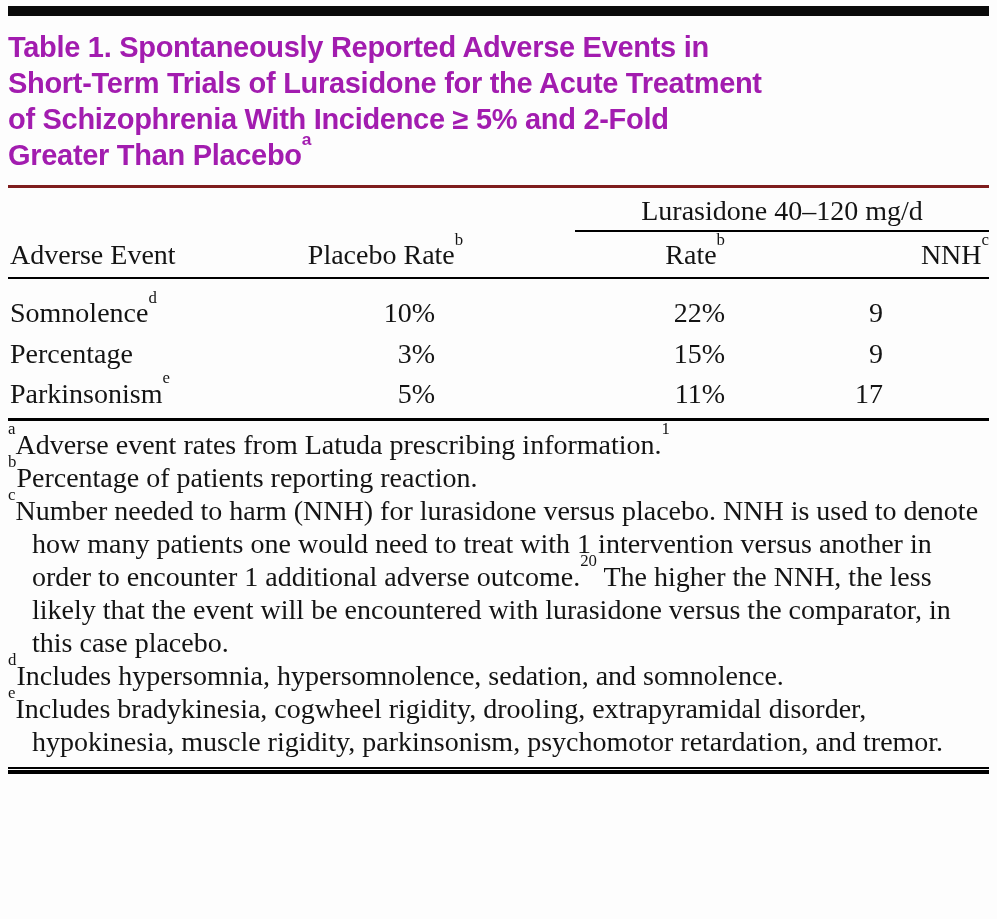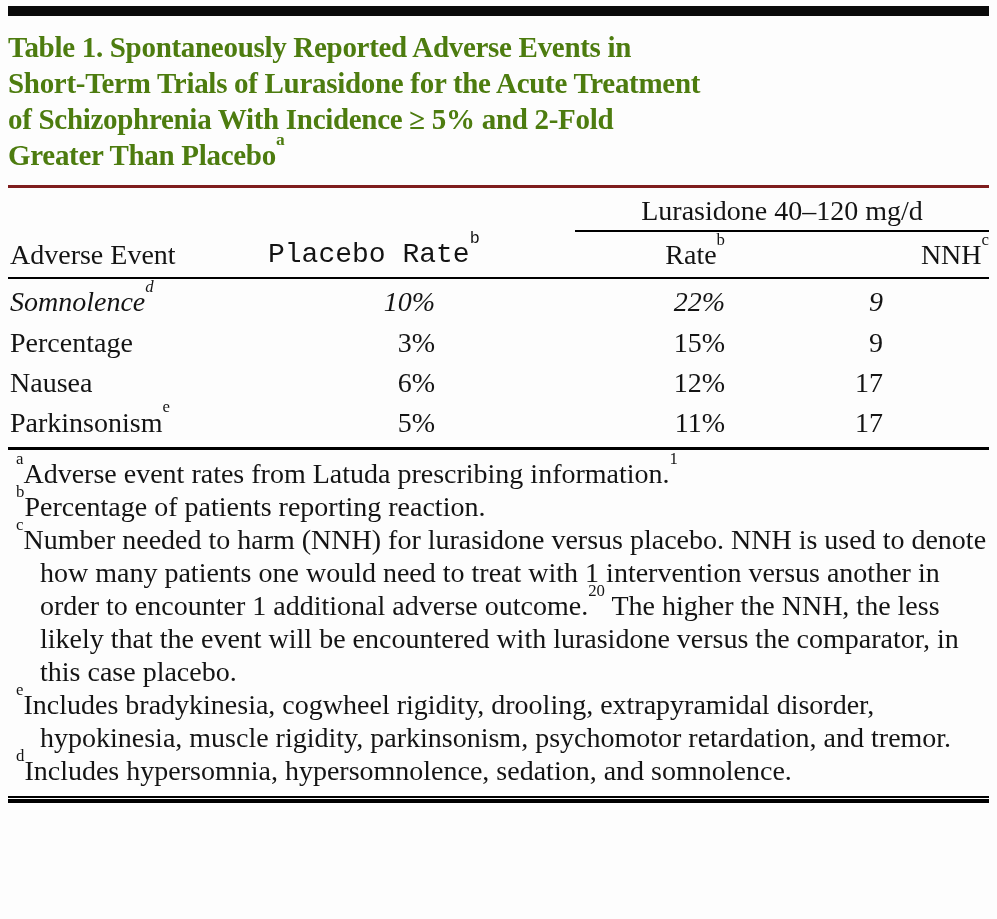--- a/index.html
+++ b/index.html
@@ -15,26 +15,26 @@
     overflow: hidden;
   }
   .top-bar {
     width: 981px;
     height: 10px;
     background: #0a0a0a;
     margin-bottom: 13px;
   }
   .title {
     margin: 0 0 12px 0;
-    font-family: Liberation Serif, serif;
+    font-family: Liberation Sans, sans-serif;
     font-weight: bold;
     font-size: 29px;
     line-height: 36px;
     letter-spacing: -0.3px;
-    color: #4d7c0f;
+    color: #a21caf;
   }
   sup {
     font-size: 60%;
     line-height: 0;
     position: relative;
     top: -0.55em;
   }
   table.ae-table {
     width: 981px;
     border-collapse: collapse;
@@ -50,35 +50,35 @@
     text-align: center;
     padding: 7px 0 3px 0;
   }
   .head-row th {
     font-weight: normal;
     border-bottom: 2px solid #000;
     padding: 7px 0 6px 0;
     vertical-align: bottom;
   }
   th.col-event, td.col-event { text-align: left; padding-left: 2px; }
-  th.col-placebo { text-align: left; font-family: Liberation Mono, monospace; }
+  th.col-placebo { text-align: center; }
   td.col-placebo { text-align: right; padding-right: 68px; }
   th.col-rate, td.col-rate { text-align: right; padding-right: 18px; }
   th.col-nnh { text-align: right; }
   td.col-nnh { text-align: right; padding-right: 106px; }
   tbody td { padding-top: 4px; padding-bottom: 4px; }
-  tbody tr:first-child td { padding-top: 7px; font-style: italic; }
+  tbody tr:first-child td { padding-top: 18px; }
   tbody tr:last-child td { padding-bottom: 8px; }
   .footnotes {
     margin-top: 7px;
     width: 981px;
     font-size: 28px;
     line-height: 33px;
   }
-  .footnote { padding-left: 24px; text-indent: -24px; margin-left: 8px; }
+  .footnote { padding-left: 24px; text-indent: -24px; }
   .bottom-rule {
     width: 981px;
     height: 7px;
     margin-top: 9px;
     border-top: 2px solid #000;
     border-bottom: 4px solid #000;
   }
 </style>
 </head>
 <body>
@@ -133,37 +133,31 @@
           <td class="col-rate">22%</td>
           <td class="col-nnh">9</td>
         </tr>
         <tr>
           <td class="col-event">Percentage</td>
           <td class="col-placebo">3%</td>
           <td class="col-rate">15%</td>
           <td class="col-nnh">9</td>
         </tr>
         <tr>
-          <td class="col-event">Nausea</td>
-          <td class="col-placebo">6%</td>
-          <td class="col-rate">12%</td>
-          <td class="col-nnh">17</td>
-        </tr>
-        <tr>
           <td class="col-event">Parkinsonism<sup>e</sup></td>
           <td class="col-placebo">5%</td>
           <td class="col-rate">11%</td>
           <td class="col-nnh">17</td>
         </tr>
       </tbody>
   </table>
 
   <div class="footnotes" id="footnotes">
       <div class="footnote"><sup>a</sup><span>Adverse event rates from Latuda prescribing information.</span><sup>1</sup></div>
       <div class="footnote"><sup>b</sup><span>Percentage of patients reporting reaction.</span></div>
       <div class="footnote"><sup>c</sup><span>Number needed to harm (NNH) for lurasidone versus placebo. NNH is used to denote how many patients one would need to treat with 1 intervention versus another in order to encounter 1 additional adverse outcome.</span><sup>20</sup><span> The higher the NNH, the less likely that the event will be encountered with lurasidone versus the comparator, in this case placebo.</span></div>
+      <div class="footnote"><sup>d</sup><span>Includes hypersomnia, hypersomnolence, sedation, and somnolence.</span></div>
       <div class="footnote"><sup>e</sup><span>Includes bradykinesia, cogwheel rigidity, drooling, extrapyramidal disorder, hypokinesia, muscle rigidity, parkinsonism, psychomotor retardation, and tremor.</span></div>
-      <div class="footnote"><sup>d</sup><span>Includes hypersomnia, hypersomnolence, sedation, and somnolence.</span></div>
     </div>
 
   <div class="bottom-rule"></div>
 
 </div>
 
 </body></html>

